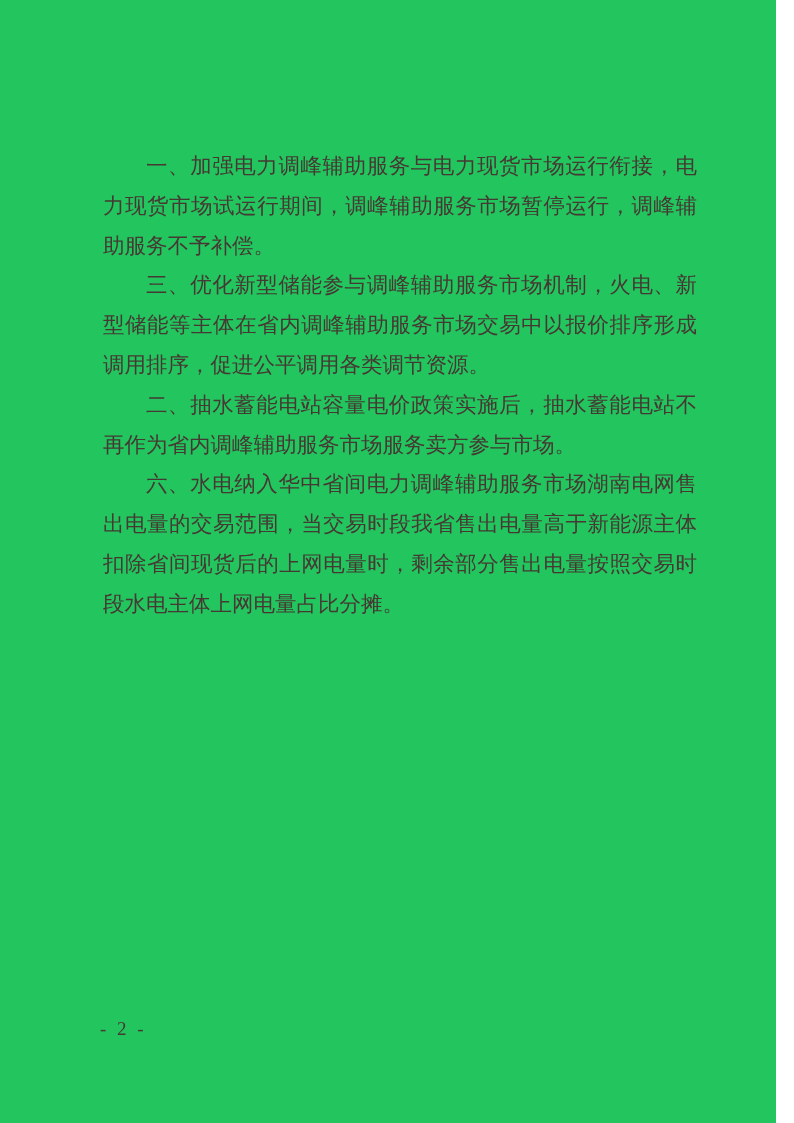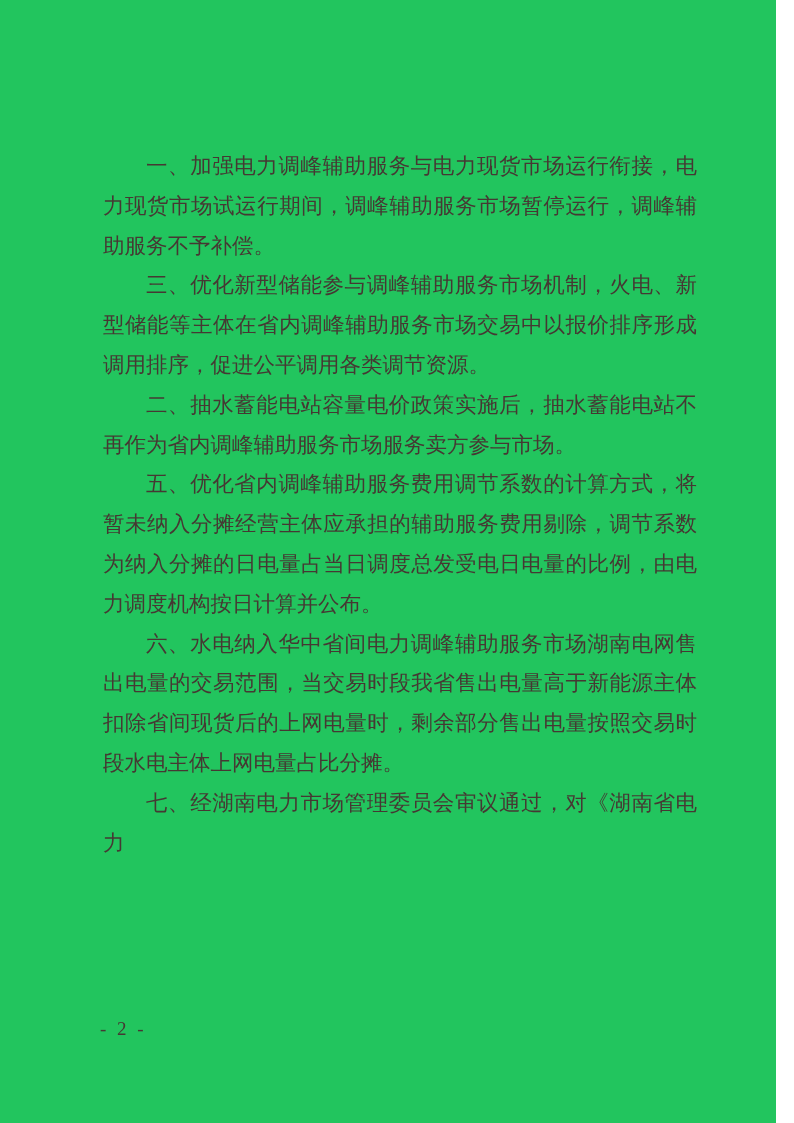--- a/index.html
+++ b/index.html
@@ -42,18 +42,16 @@
   }
 </style>
 </head>
 <body>
 
 <div class="page">
   <div class="doc-body">
     <p>一、加强电力调峰辅助服务与电力现货市场运行衔接，电力现货市场试运行期间，调峰辅助服务市场暂停运行，调峰辅助服务不予补偿。</p>
     <p>三、优化新型储能参与调峰辅助服务市场机制，火电、新型储能等主体在省内调峰辅助服务市场交易中以报价排序形成调用排序，促进公平调用各类调节资源。</p>
     <p>二、抽水蓄能电站容量电价政策实施后，抽水蓄能电站不再作为省内调峰辅助服务市场服务卖方参与市场。</p>
-    <p>五、优化省内调峰辅助服务费用调节系数的计算方式，将暂未纳入分摊经营主体应承担的辅助服务费用剔除，调节系数为纳入分摊的日电量占当日调度总发受电日电量的比例，由电力调度机构按日计算并公布。</p>
     <p>六、水电纳入华中省间电力调峰辅助服务市场湖南电网售出电量的交易范围，当交易时段我省售出电量高于新能源主体扣除省间现货后的上网电量时，剩余部分售出电量按照交易时段水电主体上网电量占比分摊。</p>
-    <p>七、经湖南电力市场管理委员会审议通过，对《湖南省电力</p>
   </div>
   <div class="page-number">- 2 -</div>
 </div>
 
 </body></html>

